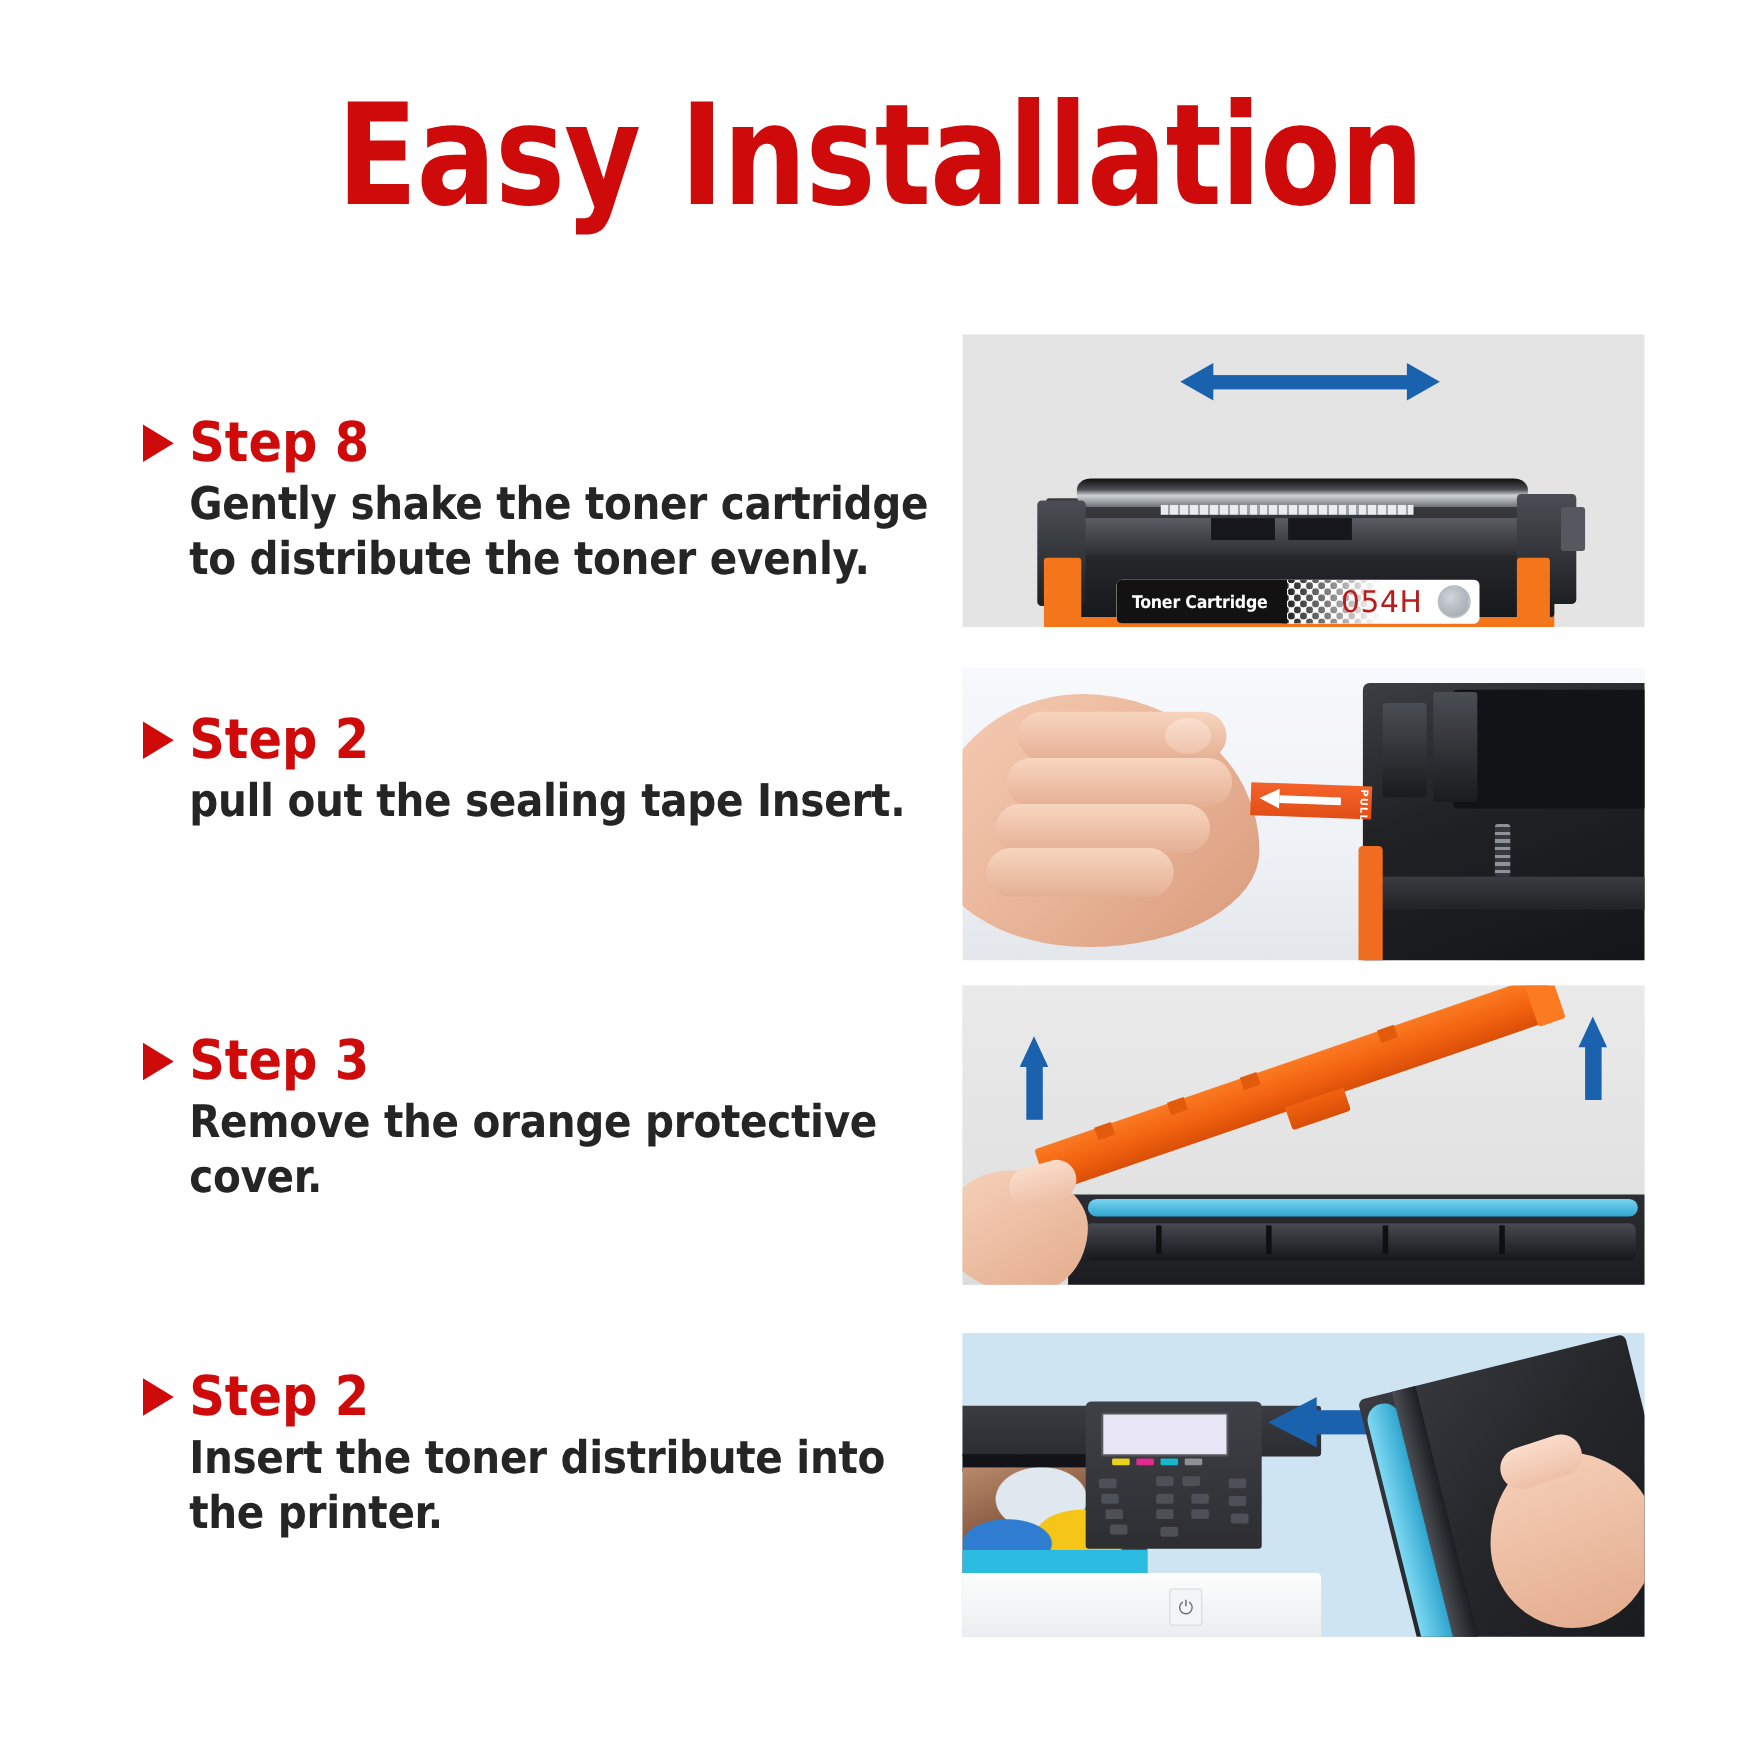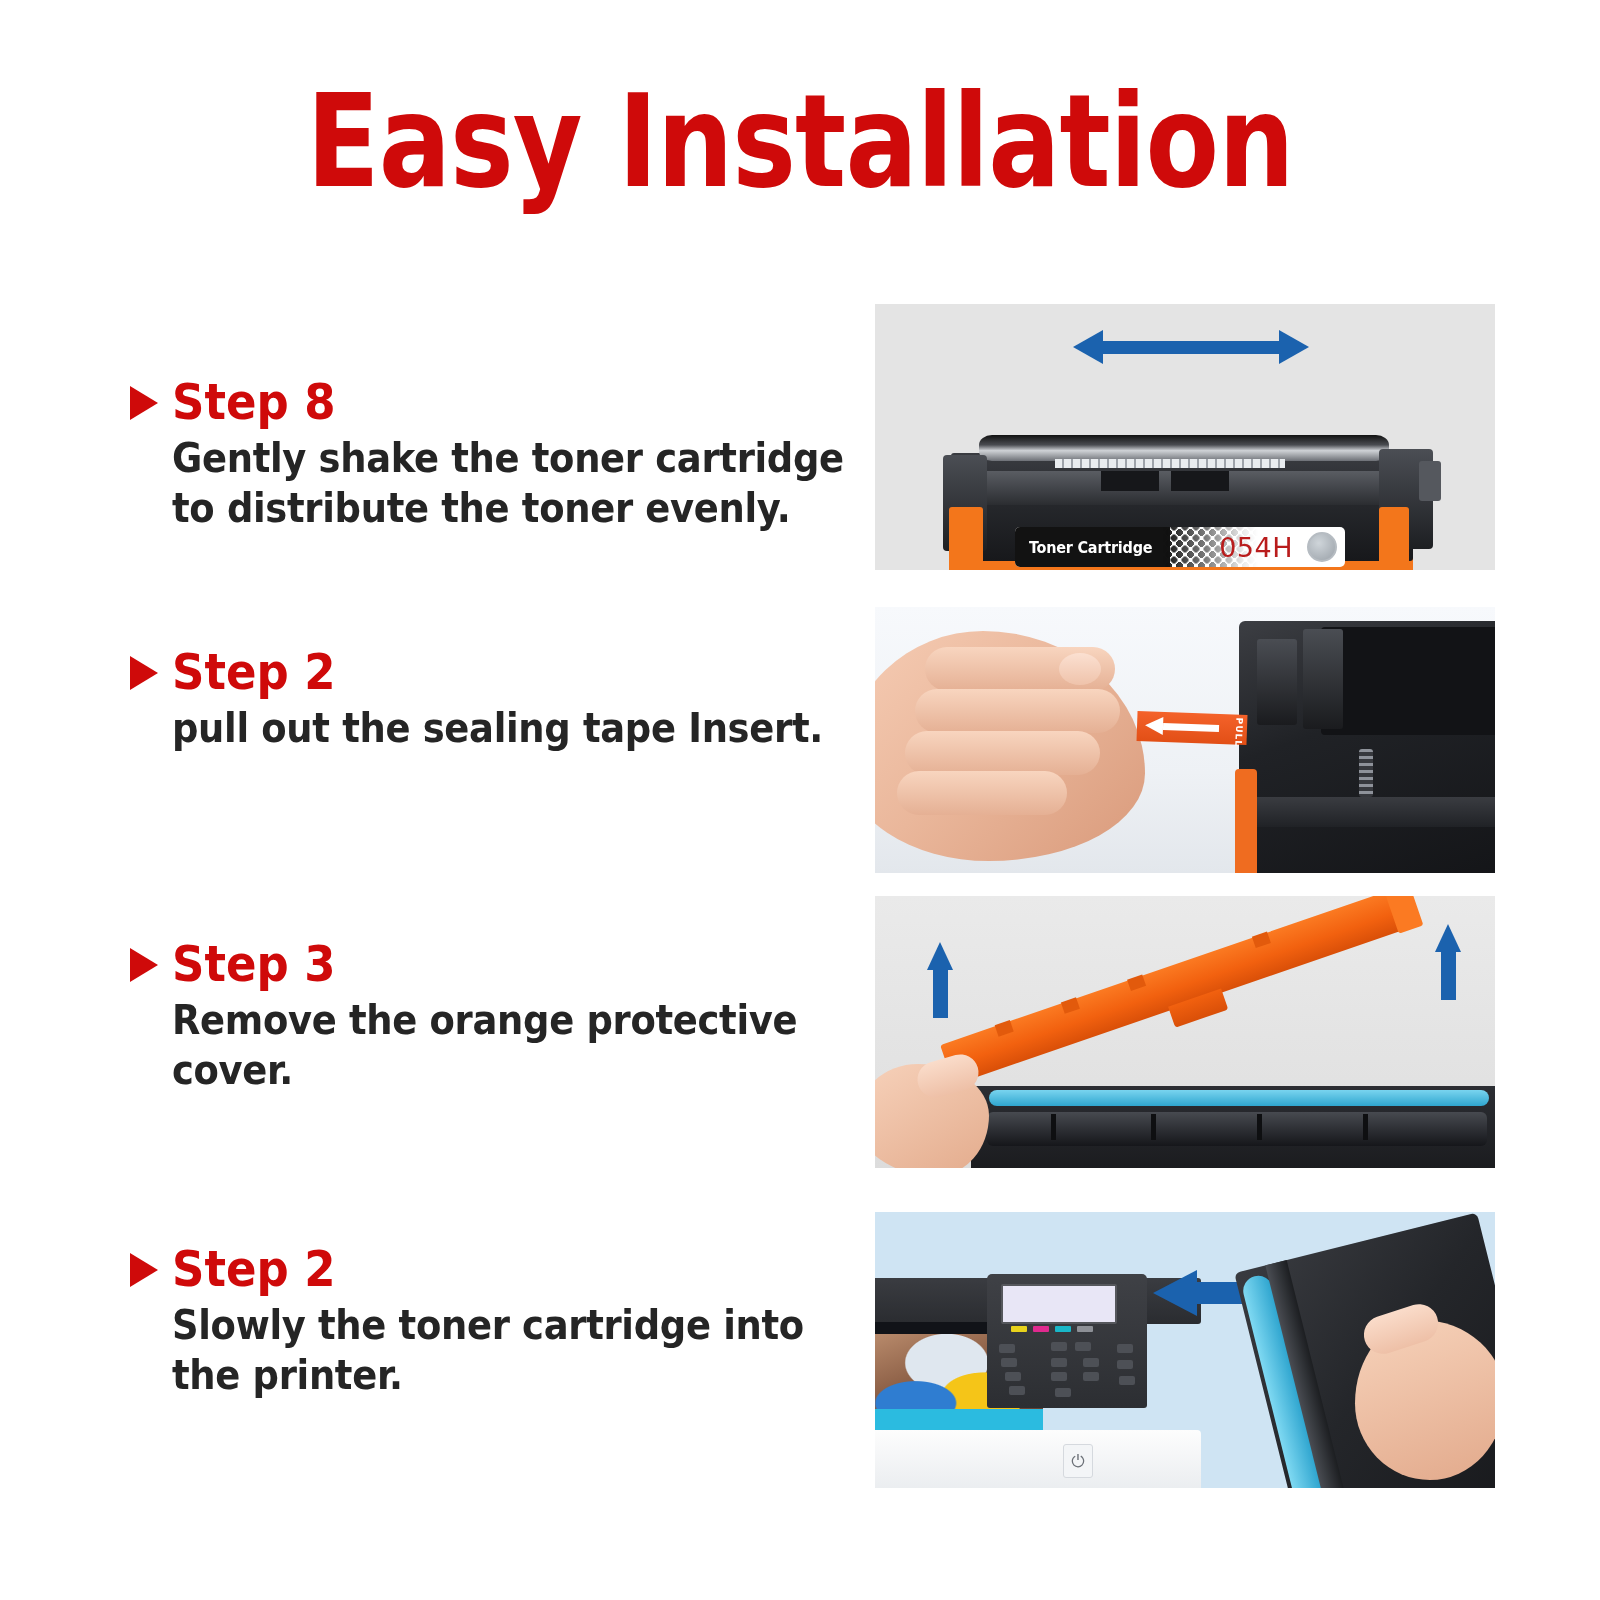--- a/index.html
+++ b/index.html
@@ -428,21 +428,21 @@
       <span class="step-label">Step 3</span>
     </div>
     <div class="step-desc">Remove the orange protective cover.</div>
   </div>
 
   <div class="step step-4">
     <div class="step-head">
       <span class="tri-icon"></span>
       <span class="step-label">Step 2</span>
     </div>
-    <div class="step-desc">Slowly the toner cartridge into the printer.</div>
+    <div class="step-desc">Insert the toner distribute into the printer.</div>
   </div>
 
 </div>
 
 <div class="images-col">
 
   <div class="panel p1">
     <div class="dbl-arrow">
       <span class="arrow-head-l"></span>
       <span class="arrow-shaft"></span>

